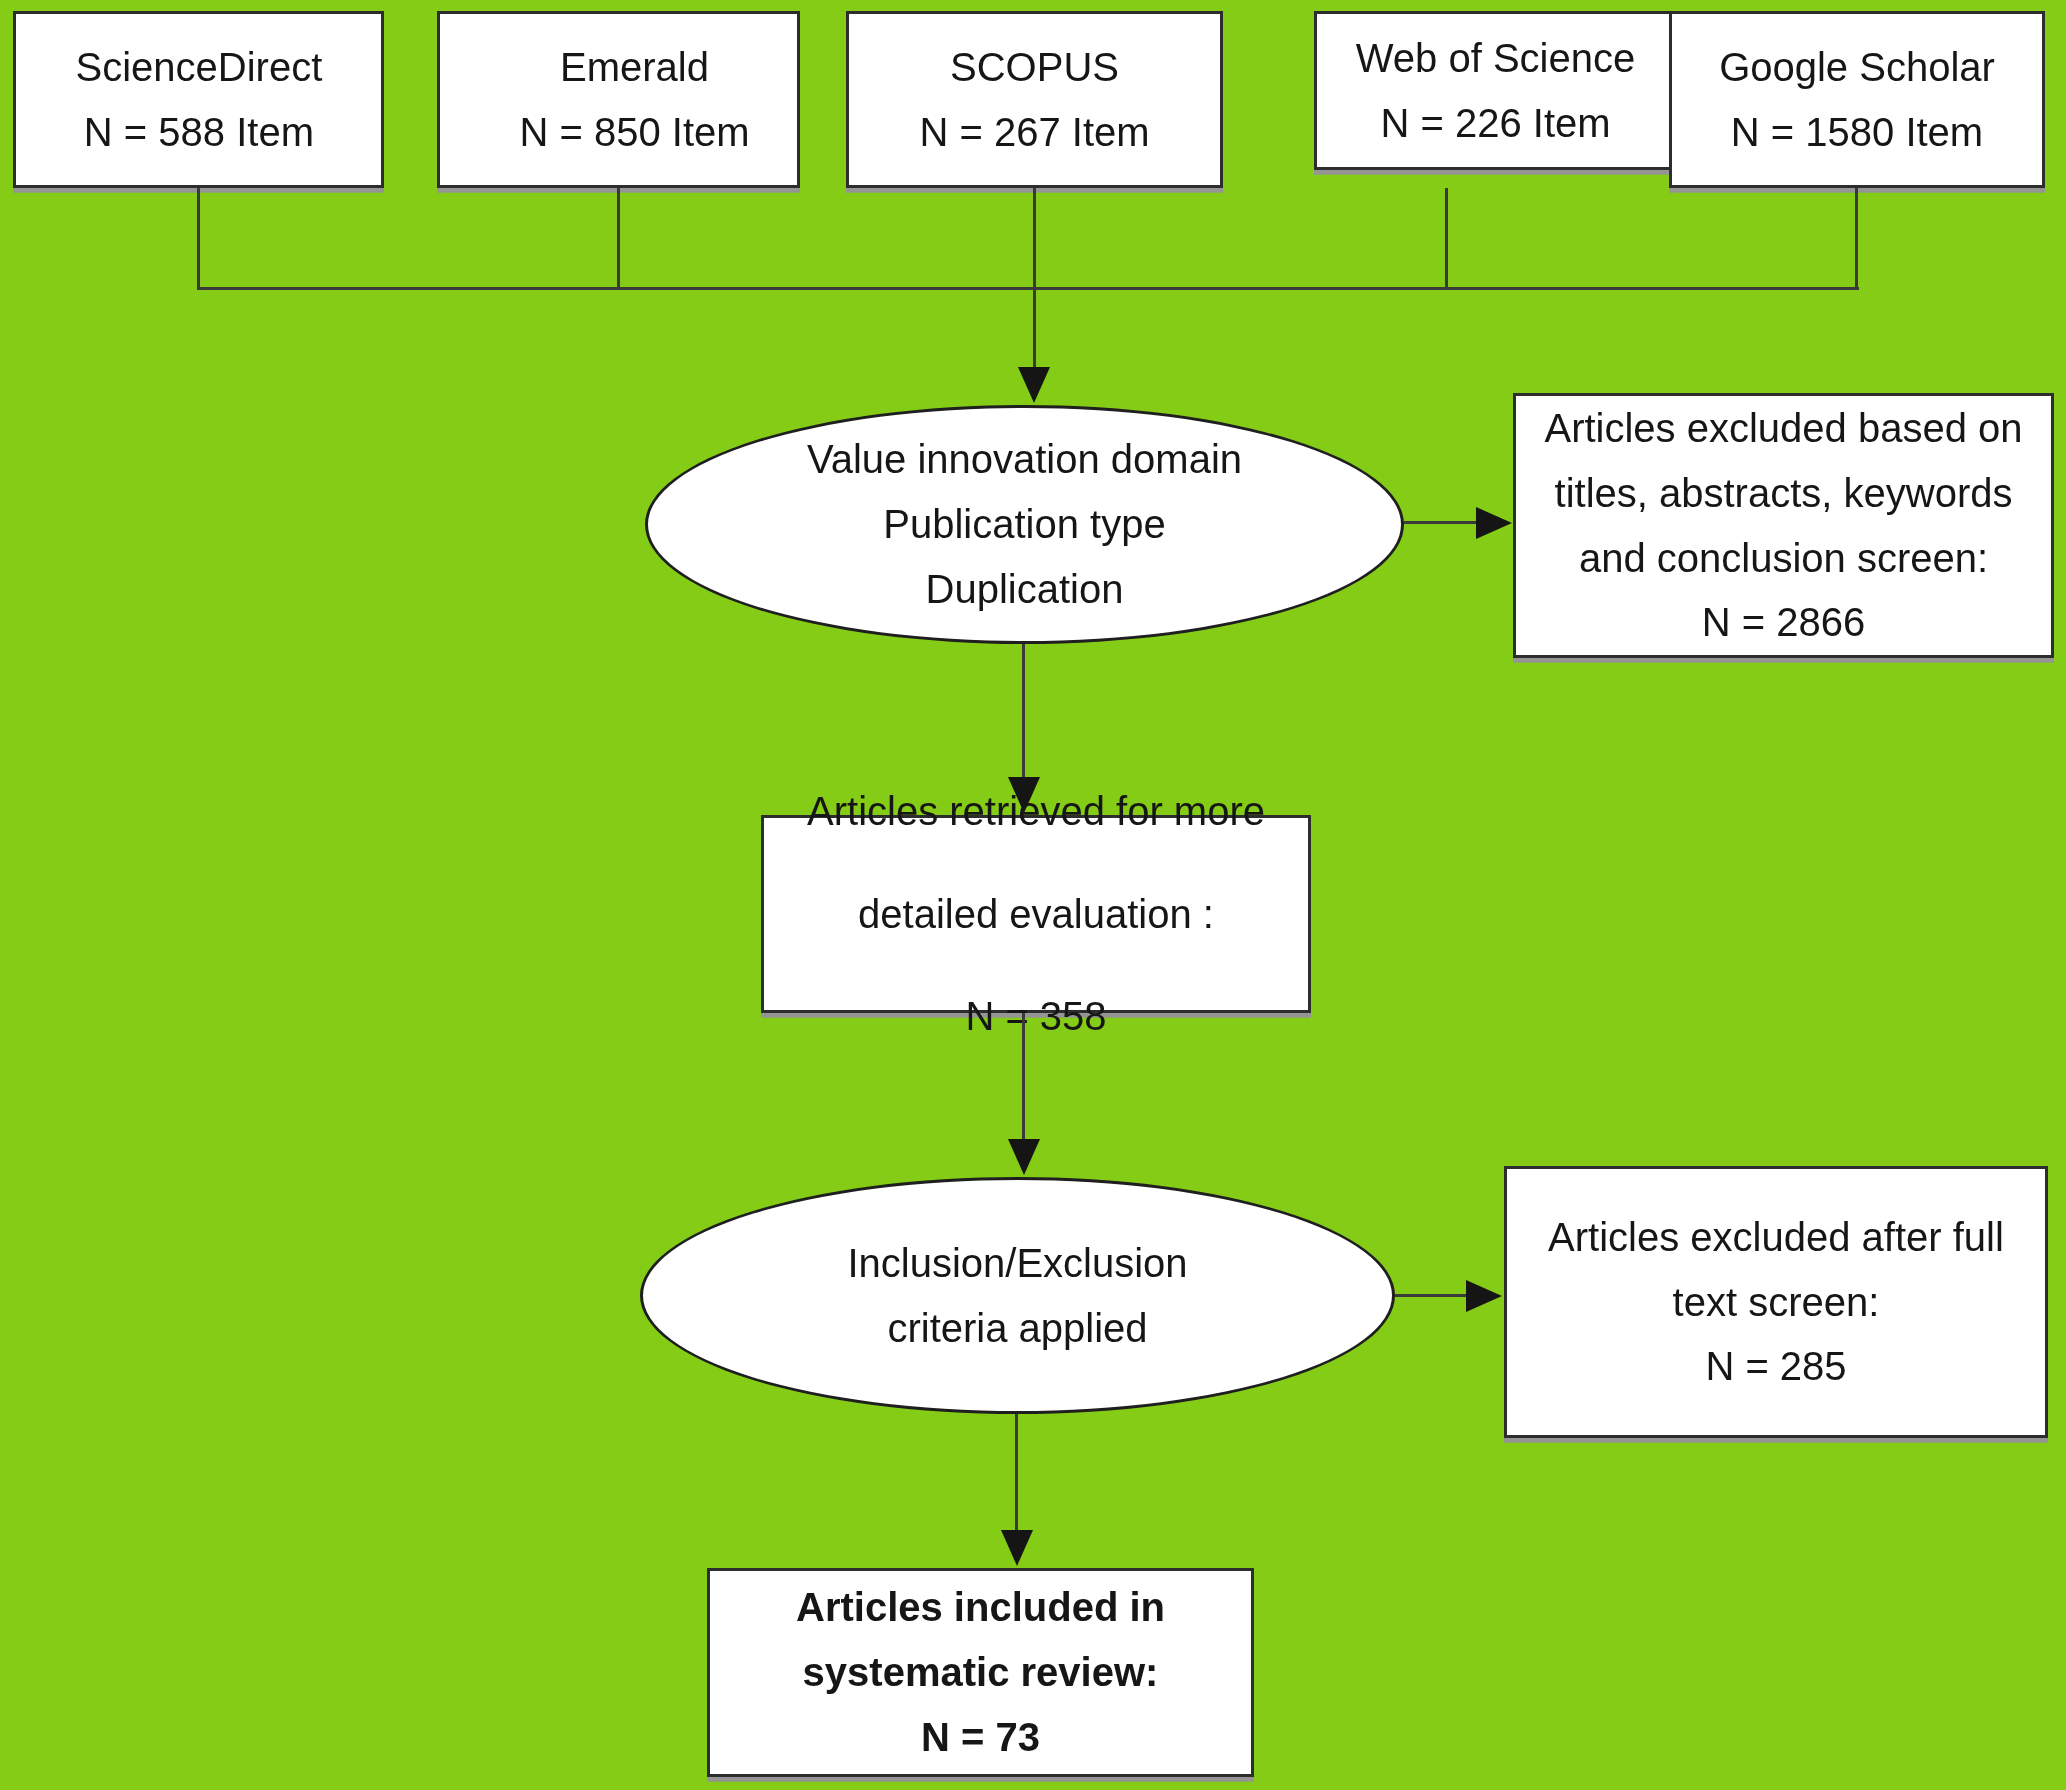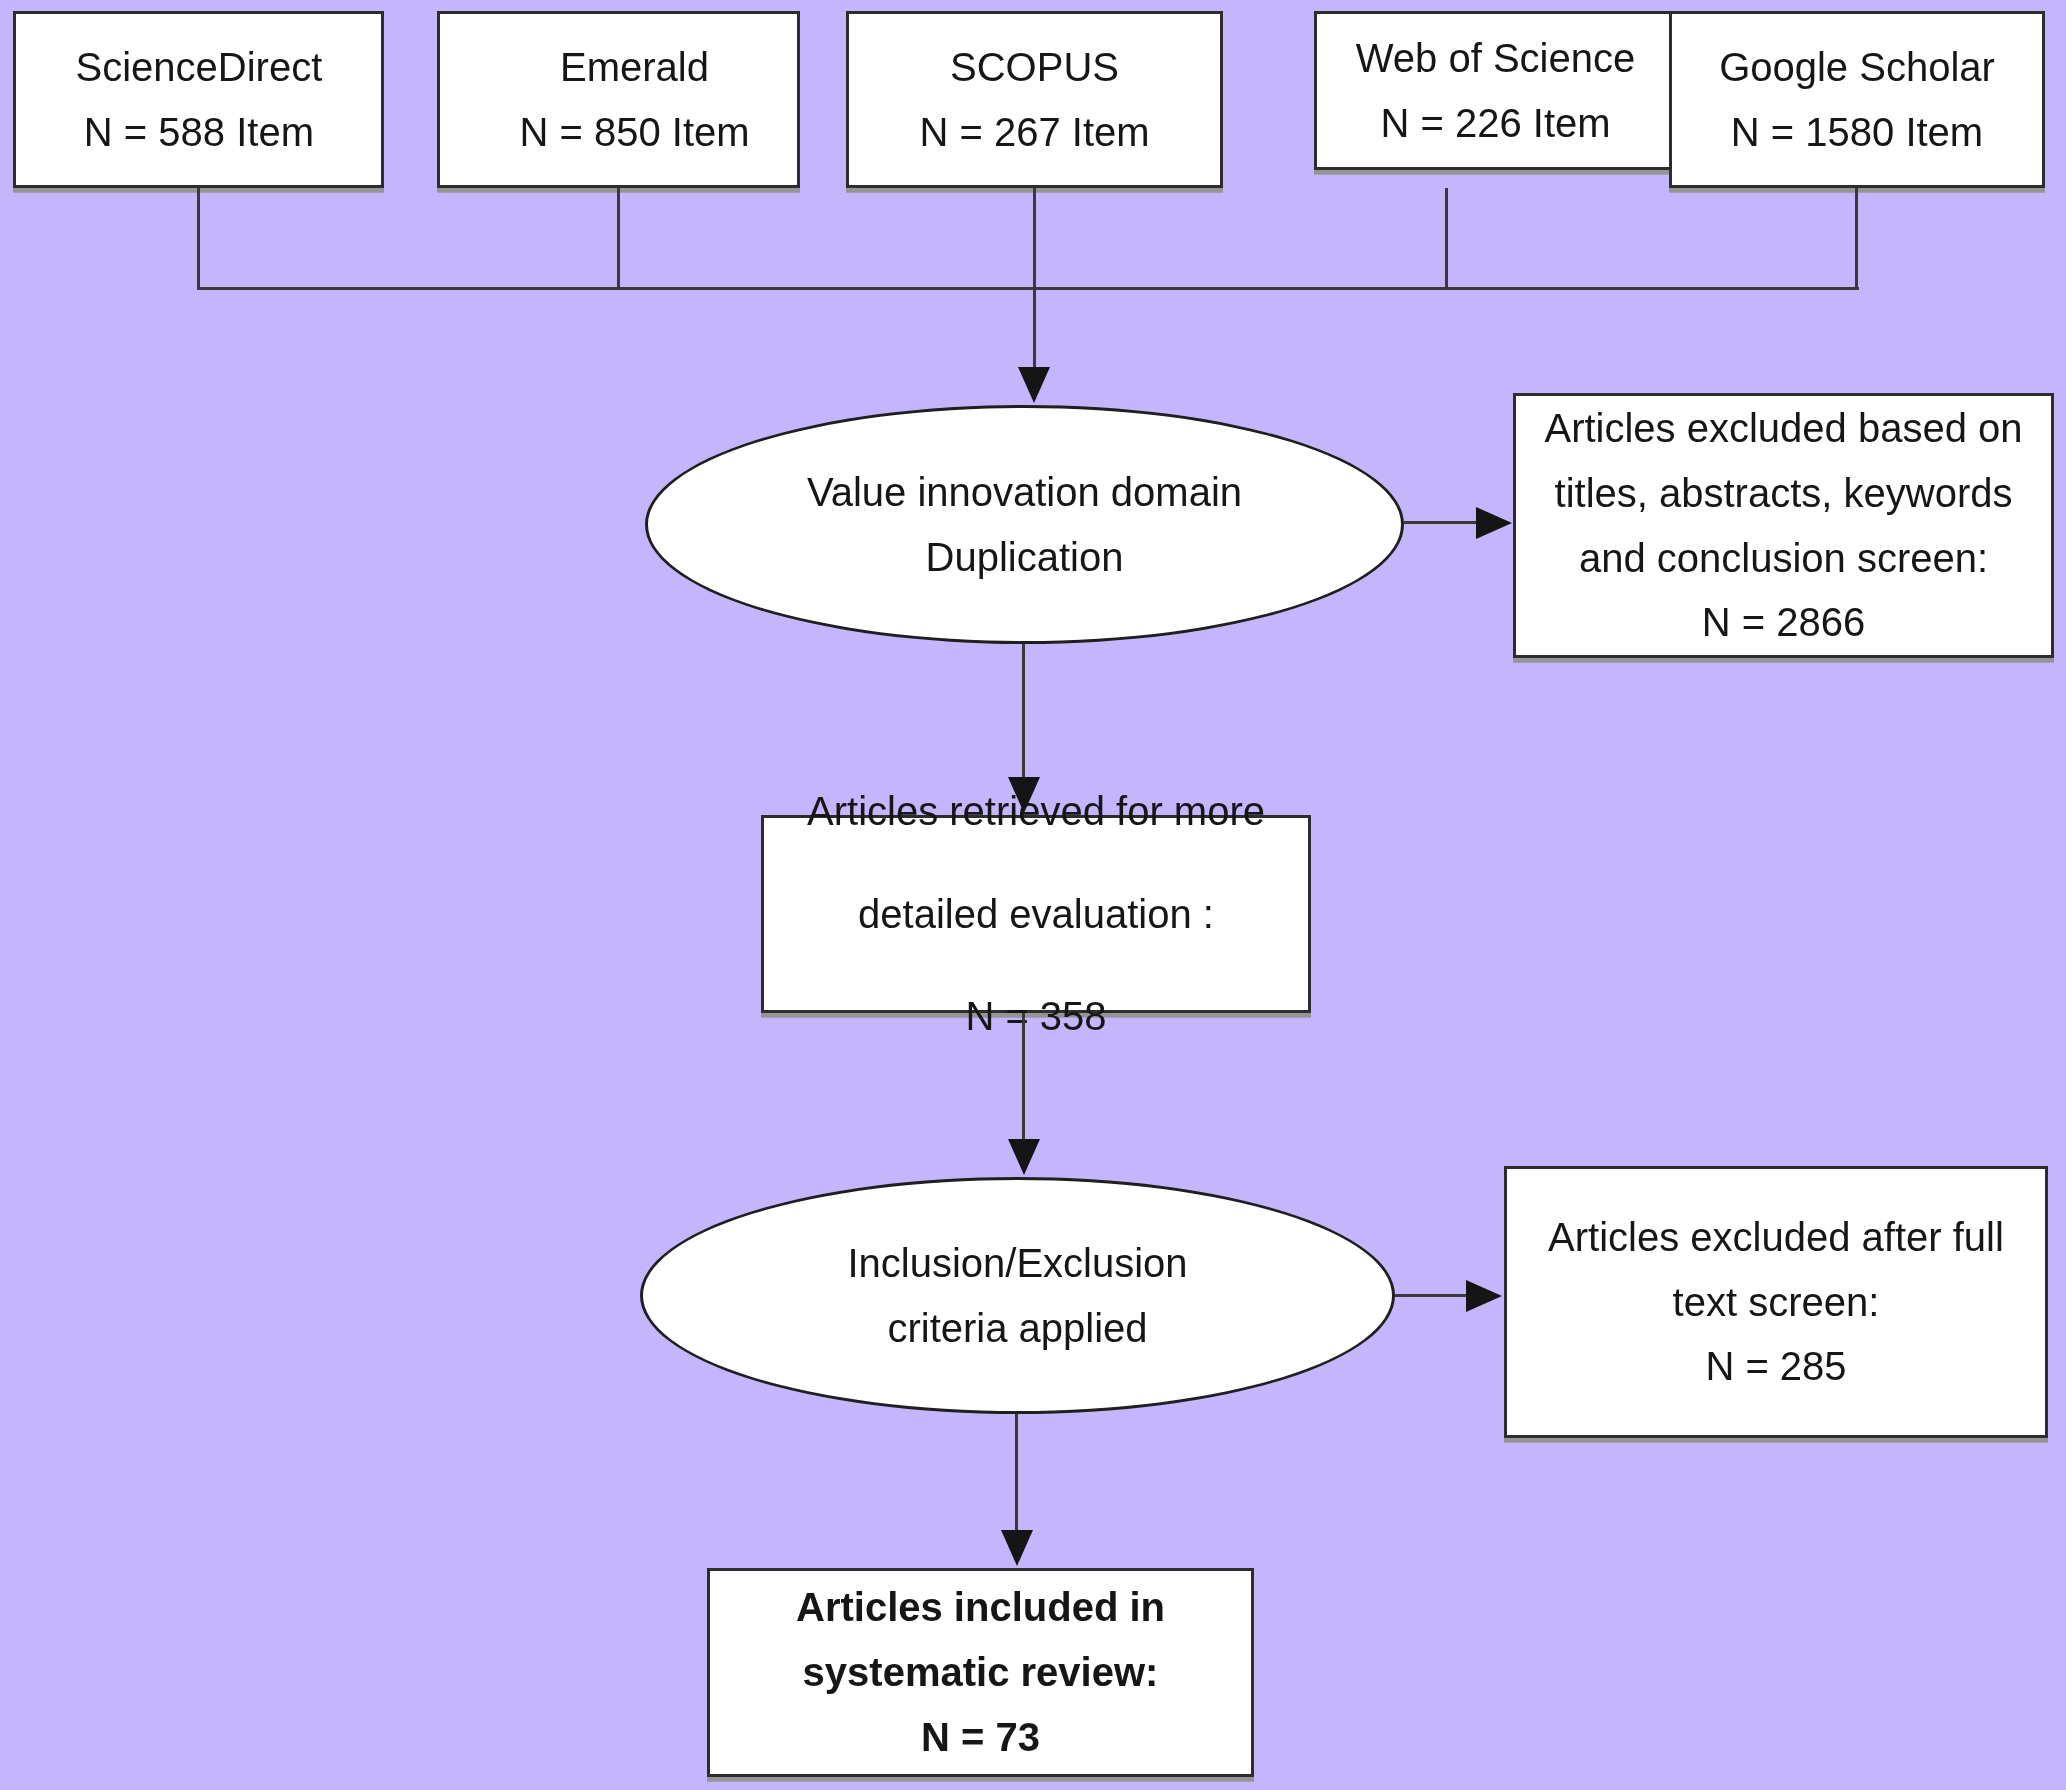--- a/index.html
+++ b/index.html
@@ -4,21 +4,21 @@
 <style>
   html, body {
     margin: 0;
     padding: 0;
     background: #ffffff;
   }
   #canvas {
     position: relative;
     width: 2066px;
     height: 1790px;
-    background: #c4b5fd;
+    background: #84cc16;
     font-family: "Liberation Sans", "DejaVu Sans", sans-serif;
     overflow: hidden;
   }
   .node {
     position: absolute;
     box-sizing: border-box;
     background: #ffffff;
     display: flex;
     flex-direction: column;
     justify-content: center;
@@ -96,20 +96,21 @@
   <div class="line" style="left:1445px; top:188px; width:3.2px; height:102px;"></div>
   <div class="line" style="left:1855px; top:188px; width:3.2px; height:102px;"></div>
 
   <div class="line" style="left:197px; top:287px; width:1662px; height:3.2px;"></div>
 
   <div class="line" style="left:1033px; top:188px; width:3.2px; height:180px;"></div>
   <div class="arrowhead-down" style="left:1018px; top:367px;"></div>
 
   <div class="node oval t" style="left:645px; top:405px; width:759px; height:239px;">
     <div>Value innovation domain</div>
+    <div>Publication type</div>
     <div>Duplication</div>
   </div>
 
   <div class="line" style="left:1404px; top:521px; width:75px; height:3.2px;"></div>
   <div class="arrowhead-right" style="left:1476px; top:507px;"></div>
 
   <div class="node rect t" style="left:1513px; top:393px; width:541px; height:265px;">
     <div>Articles excluded based on</div>
     <div>titles, abstracts, keywords</div>
     <div>and conclusion screen:</div>

